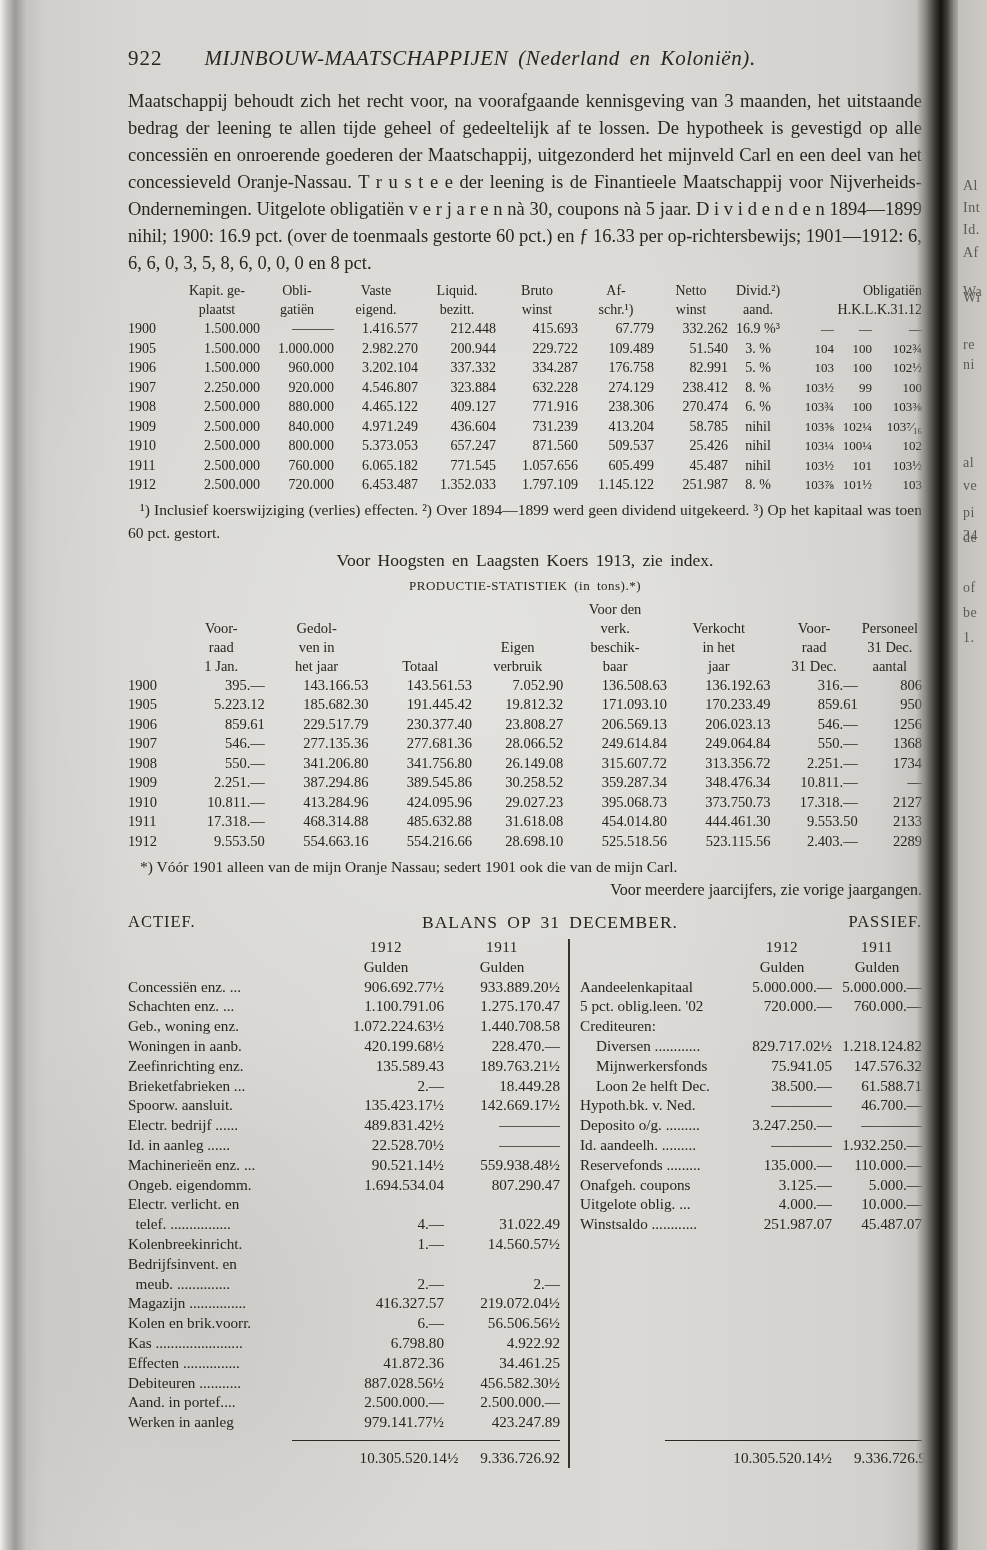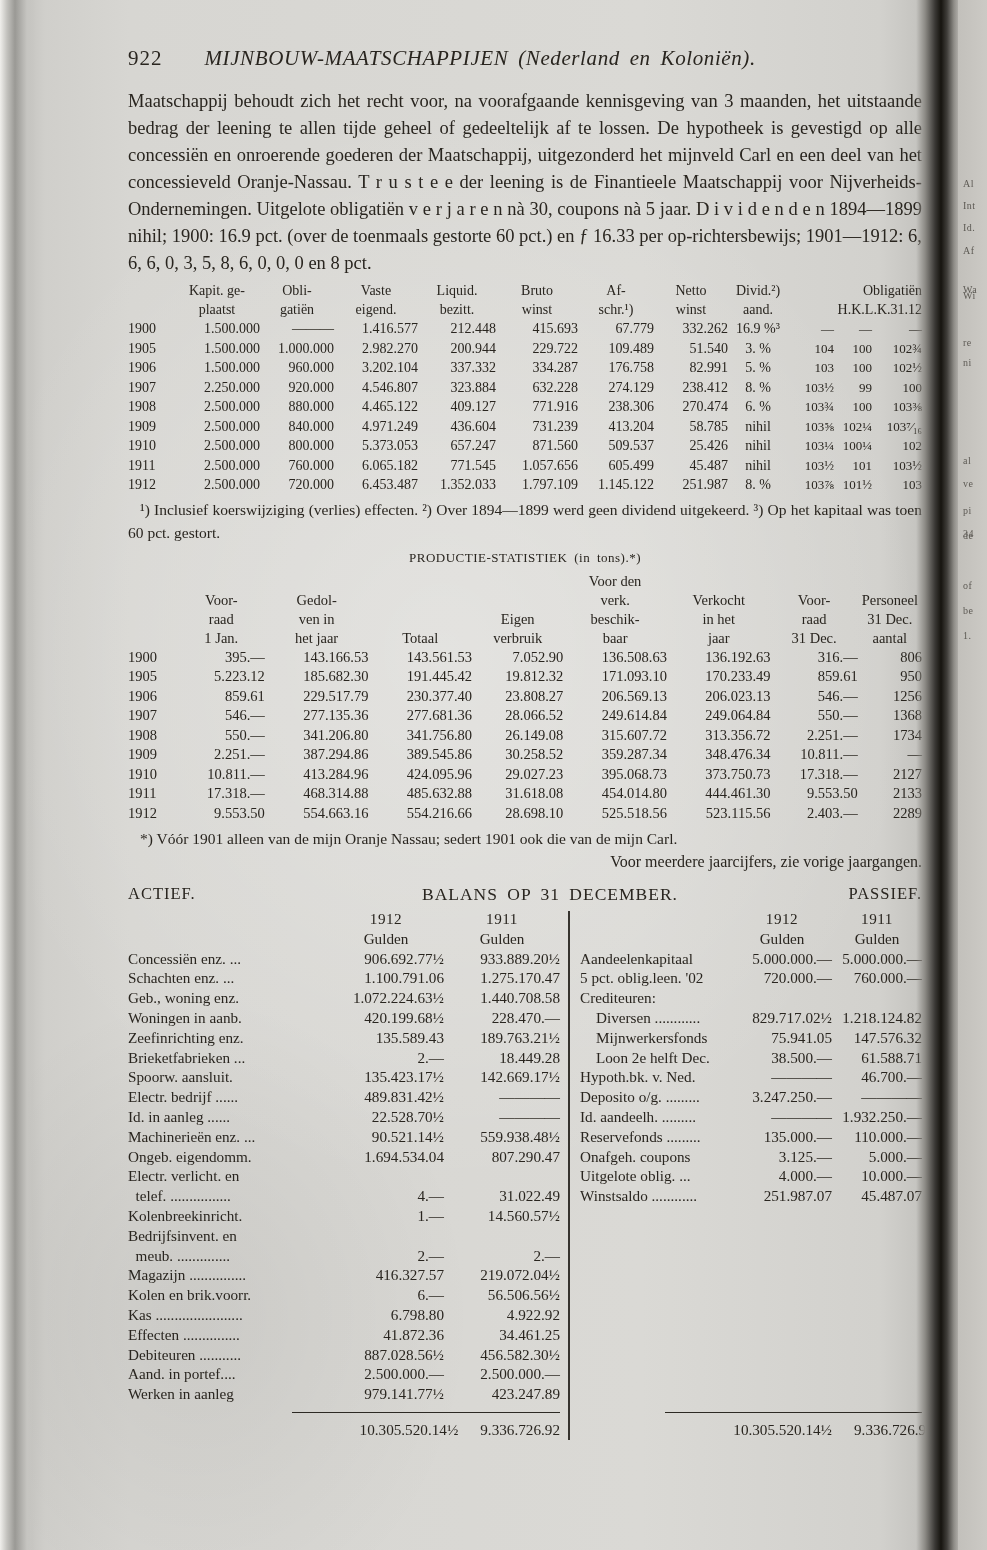--- a/index.html
+++ b/index.html
@@ -14,21 +14,21 @@
       radial-gradient(ellipse 40% 30% at 20% 85%, rgba(0,0,0,.06), rgba(0,0,0,0) 70%),
       linear-gradient(to right, #b6b5b1 0px, #d0cfcb 45px, #d7d6d2 130px, #dad9d5 640px, #d2d1cd 880px, #c6c5c1 915px),
       #d5d4d0;
     font-family: Liberation Serif, serif;
   }
   .left-edge { position:absolute; left:0; top:0; bottom:0; width:36px;
     background:linear-gradient(to right, #f0efec 0px, #c3c2be 7px, #9a9995 15px, #c6c5c1 27px, rgba(198,197,193,0) 36px); }
   .gutter { position:absolute; top:0; bottom:0; left:916px; width:44px;
     background:linear-gradient(to right, rgba(90,88,84,0) 0px, #8d8b86 9px, #3a3835 19px, #16140f 25px, #3f3d39 31px, #8f8d88 38px, #bcbab5 44px); }
   .next-page { position:absolute; top:0; bottom:0; left:958px; width:29px; background:linear-gradient(to right,#c2c0bb,#cccac5); }
-  .fragment { position:absolute; left:5px; font-size:10px; color:#5d5a54; letter-spacing:.5px; white-space:nowrap; }
+  .fragment { position:absolute; left:5px; font-size:14px; color:#5d5a54; letter-spacing:.5px; white-space:nowrap; }
 
   .content { position:absolute; left:128px; top:46px; width:794px; }
 
   .page-header { display:flex; align-items:baseline; font-size:21px; }
   .page-number { letter-spacing:1px; }
   .page-title { font-style:italic; margin-left:42px; letter-spacing:.6px; word-spacing:4px; }
 
   .intro { margin-top:17px; font-size:18.5px; line-height:27px; text-align:justify; }
 
   
@@ -249,20 +249,21 @@
             <td class="fc6">1.145.122</td>
             <td class="fc7">251.987</td>
             <td class="fc8">8. %</td>
             <td class="fc9"><span class="hk">103⅞</span><span class="hk">101½</span><span class="hk">103</span></td>
           </tr>
         </tbody>
     </table>
 
     <div class="footnote">¹) Inclusief koerswijziging (verlies) effecten. ²) Over 1894—1899 werd geen dividend uitgekeerd. ³) Op het kapitaal was toen 60 pct. gestort.</div>
 
+    <div class="index-note">Voor Hoogsten en Laagsten Koers 1913, zie index.</div>
 
     <div class="prod-title">PRODUCTIE-STATISTIEK (in tons).*)</div>
 
     <table class="prod-table">
       <thead>
         <tr>
             <th class="pc0"></th>
             <th class="pc1">Voor-
 raad
 1 Jan.</th>

